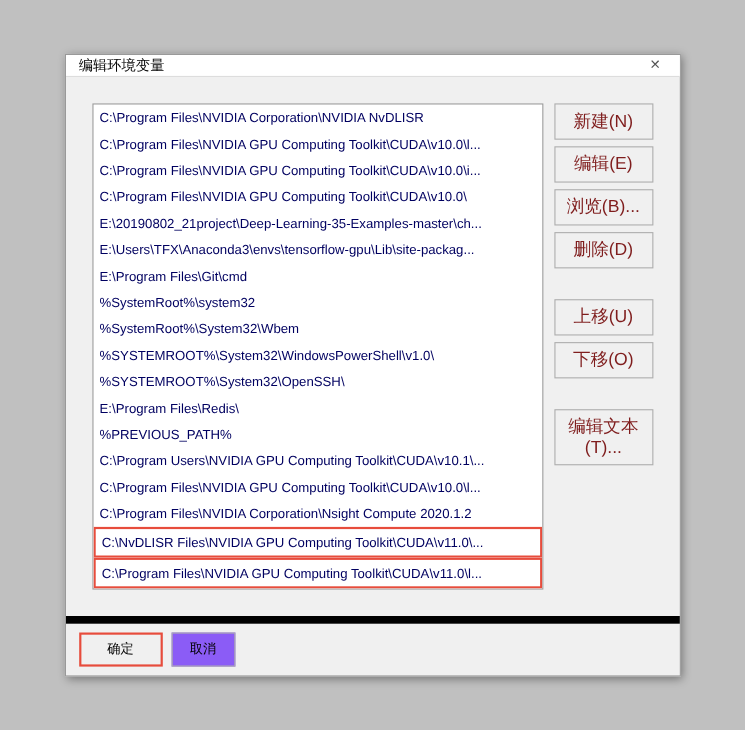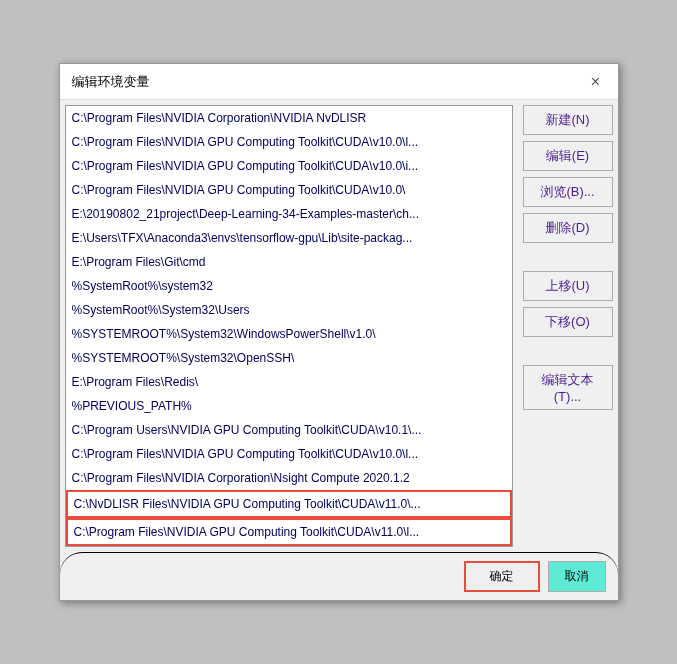--- a/index.html
+++ b/index.html
@@ -22,42 +22,42 @@
       display: flex;
       flex-direction: column;
     }
     .title-bar {
       background: #ffffff;
       border-bottom: 1px solid #ddd;
       display: flex;
       align-items: center;
       justify-content: space-between;
       padding: 8px 12px;
-      height: 36px;
+      height: 20px;
     }
     .title-text {
       font-size: 13px;
       color: #000;
     }
     .close-btn {
       width: 20px;
       height: 20px;
       display: flex;
       align-items: center;
       justify-content: center;
       cursor: pointer;
       font-size: 16px;
       color: #555;
       border: none;
       background: transparent;
     }
     .content-area {
       display: flex;
       flex: 1;
-      padding: 5px;
+      padding: 24px;
       gap: 10px;
     }
     .list-container {
       flex: 1;
       border: 1px solid #999;
       background: #fff;
       overflow-y: scroll;
       overflow-x: hidden;
     }
     .list-item {
@@ -78,54 +78,52 @@
     .buttons-panel {
       display: flex;
       flex-direction: column;
       gap: 6px;
       width: 90px;
     }
     .btn {
       background: #f0f0f0;
       border: 1px solid #adadad;
       padding: 5px 8px;
-      font-size: 13px;
+      font-size: 16px;
       font-family: 'Microsoft YaHei', sans-serif;
       cursor: pointer;
       text-align: center;
       min-height: 28px;
-      color: #4c1d95;
+      color: #7f1d1d;
     }
     .btn.spacer {
       border: none;
       background: transparent;
       cursor: default;
       height: 16px;
       min-height: 0;
     }
     .bottom-bar {
       display: flex;
-      justify-content: flex-end;
       padding: 8px 12px;
       gap: 8px;
-      border-top: 1px solid #000000;
-      border-radius: 22px;
+      border-top: 7px solid #000000;
     }
     .btn-ok {
       background: #f0f0f0;
       border: 2px solid #e74c3c;
       padding: 5px 24px;
       font-size: 12px;
       font-family: 'Microsoft YaHei', sans-serif;
       cursor: pointer;
       min-height: 28px;
       color: #000;
     }
     .btn-cancel {
-      background: #5eead4;
+      background: #8b5cf6;
       border: 1px solid #adadad;
       padding: 5px 16px;
       font-size: 12px;
       font-family: 'Microsoft YaHei', sans-serif;
       cursor: pointer;
       min-height: 28px;
       color: #000;
     }
     
     .list-container::-webkit-scrollbar { width: 16px; }
@@ -139,25 +137,25 @@
   <div class="title-bar">
     <span class="title-text">编辑环境变量</span>
     <button class="close-btn">×</button>
   </div>
   <div class="content-area">
     <div class="list-container" id="env-list">
     <div class="list-item" title="C:\Program Files\NVIDIA Corporation\NVIDIA NvDLISR">C:\Program Files\NVIDIA Corporation\NVIDIA NvDLISR</div>
         <div class="list-item" title="C:\Program Files\NVIDIA GPU Computing Toolkit\CUDA\v10.0\l...">C:\Program Files\NVIDIA GPU Computing Toolkit\CUDA\v10.0\l...</div>
         <div class="list-item" title="C:\Program Files\NVIDIA GPU Computing Toolkit\CUDA\v10.0\i...">C:\Program Files\NVIDIA GPU Computing Toolkit\CUDA\v10.0\i...</div>
         <div class="list-item" title="C:\Program Files\NVIDIA GPU Computing Toolkit\CUDA\v10.0\">C:\Program Files\NVIDIA GPU Computing Toolkit\CUDA\v10.0\</div>
-        <div class="list-item" title="E:\20190802_21project\Deep-Learning-21-Examples-master\ch...">E:\20190802_21project\Deep-Learning-34-Examples-master\ch...</div>
+        <div class="list-item" title="E:\20190802_21project\Deep-Learning-21-Examples-master\ch...">E:\20190802_21project\Deep-Learning-35-Examples-master\ch...</div>
         <div class="list-item" title="E:\Users\TFX\Anaconda3\envs\tensorflow-gpu\Lib\site-packag...">E:\Users\TFX\Anaconda3\envs\tensorflow-gpu\Lib\site-packag...</div>
         <div class="list-item" title="E:\Program Files\Git\cmd">E:\Program Files\Git\cmd</div>
         <div class="list-item" title="%SystemRoot%\system32">%SystemRoot%\system32</div>
-        <div class="list-item" title="%SystemRoot%\System32\Wbem">%SystemRoot%\System32\Users</div>
+        <div class="list-item" title="%SystemRoot%\System32\Wbem">%SystemRoot%\System32\Wbem</div>
         <div class="list-item" title="%SYSTEMROOT%\System32\WindowsPowerShell\v1.0\">%SYSTEMROOT%\System32\WindowsPowerShell\v1.0\</div>
         <div class="list-item" title="%SYSTEMROOT%\System32\OpenSSH\">%SYSTEMROOT%\System32\OpenSSH\</div>
         <div class="list-item" title="E:\Program Files\Redis\">E:\Program Files\Redis\</div>
         <div class="list-item" title="%PREVIOUS_PATH%">%PREVIOUS_PATH%</div>
         <div class="list-item" title="C:\Program Files\NVIDIA GPU Computing Toolkit\CUDA\v10.1\...">C:\Program Users\NVIDIA GPU Computing Toolkit\CUDA\v10.1\...</div>
         <div class="list-item" title="C:\Program Files\NVIDIA GPU Computing Toolkit\CUDA\v10.0\l...">C:\Program Files\NVIDIA GPU Computing Toolkit\CUDA\v10.0\l...</div>
         <div class="list-item" title="C:\Program Files\NVIDIA Corporation\Nsight Compute 2020.1.2">C:\Program Files\NVIDIA Corporation\Nsight Compute 2020.1.2</div>
         <div class="list-item highlighted" title="C:\Program Files\NVIDIA GPU Computing Toolkit\CUDA\v11.0\...">C:\NvDLISR Files\NVIDIA GPU Computing Toolkit\CUDA\v11.0\...</div>
         <div class="list-item highlighted" title="C:\Program Files\NVIDIA GPU Computing Toolkit\CUDA\v11.0\l...">C:\Program Files\NVIDIA GPU Computing Toolkit\CUDA\v11.0\l...</div>
       </div>

